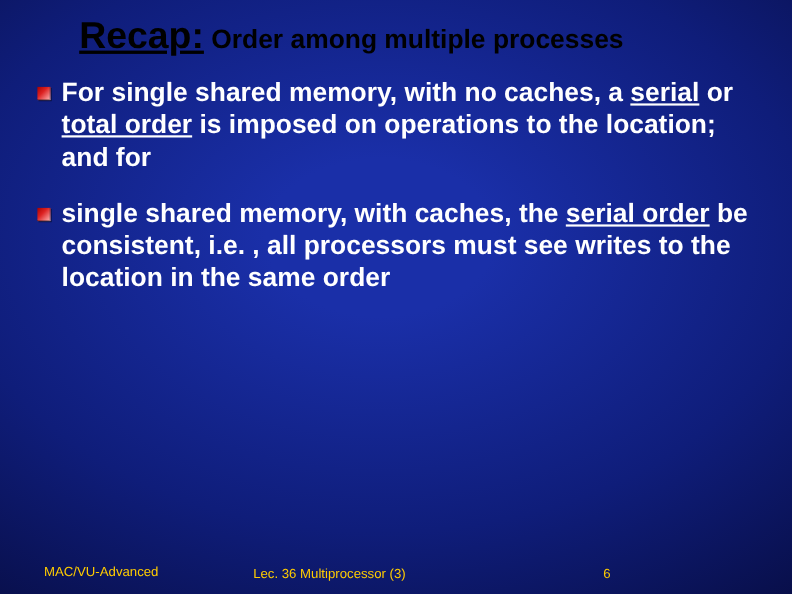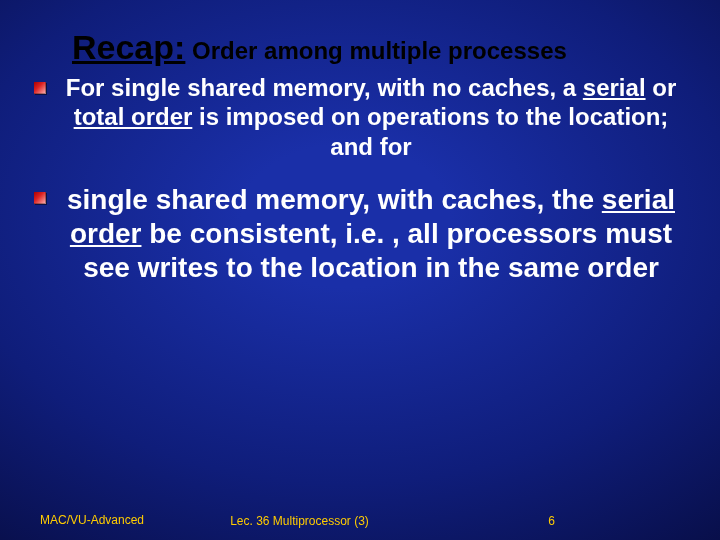--- a/index.html
+++ b/index.html
@@ -11,59 +11,58 @@
     font-family: Arial, Helvetica, sans-serif;
   }
   .slide {
     width: 720px;
     height: 540px;
     background: radial-gradient(ellipse 120% 110% at 48% 40%, #1a2fa8 0%, #1a2fa8 12%, #0f1d7a 45%, #060a3a 78%, #020420 100%);
     position: relative;
     box-sizing: border-box;
   }
   .title-wrap {
-    padding: 28px 30px 6px 72px;
+    padding: 14px 30px 6px 72px;
     color: #000;
     line-height: 1.15;
   }
   .title-main {
     font-size: 34px;
     font-weight: bold;
     text-decoration: underline;
   }
   .title-sub {
     font-size: 24px;
     font-weight: bold;
   }
   ul.body {
     list-style: none;
-    margin: 0 0 0 0;
+    margin: 11px 0 0 0;
     padding: 0 34px 0 34px;
-    text-align: center;
   }
   ul.body > li {
     position: relative;
     padding-left: 22px;
     margin-bottom: 22px;
     color: #fff;
     font-weight: bold;
     line-height: 1.22;
   }
   ul.body > li::before {
     content: "";
     position: absolute;
     left: 0;
     top: 9px;
     width: 12px;
     height: 12px;
     background: linear-gradient(135deg, #a00 0%, #d22 40%, #fbb 100%);
     box-shadow: 1px 1px 0 rgba(0,0,0,.5), inset -1px -1px 0 rgba(0,0,0,.3);
   }
   .p1 { font-size: 24px; }
-  .p2 { font-size: 28px; }
+  .p2 { font-size: 24px; }
   .p3 { font-size: 23px; }
   .u { text-decoration: underline; }
   .footer {
     position: absolute;
     left: 0;
     bottom: 10px;
     width: 595px;
     height: 34px;
     color: #ffcc00;
     font-size: 12px;

